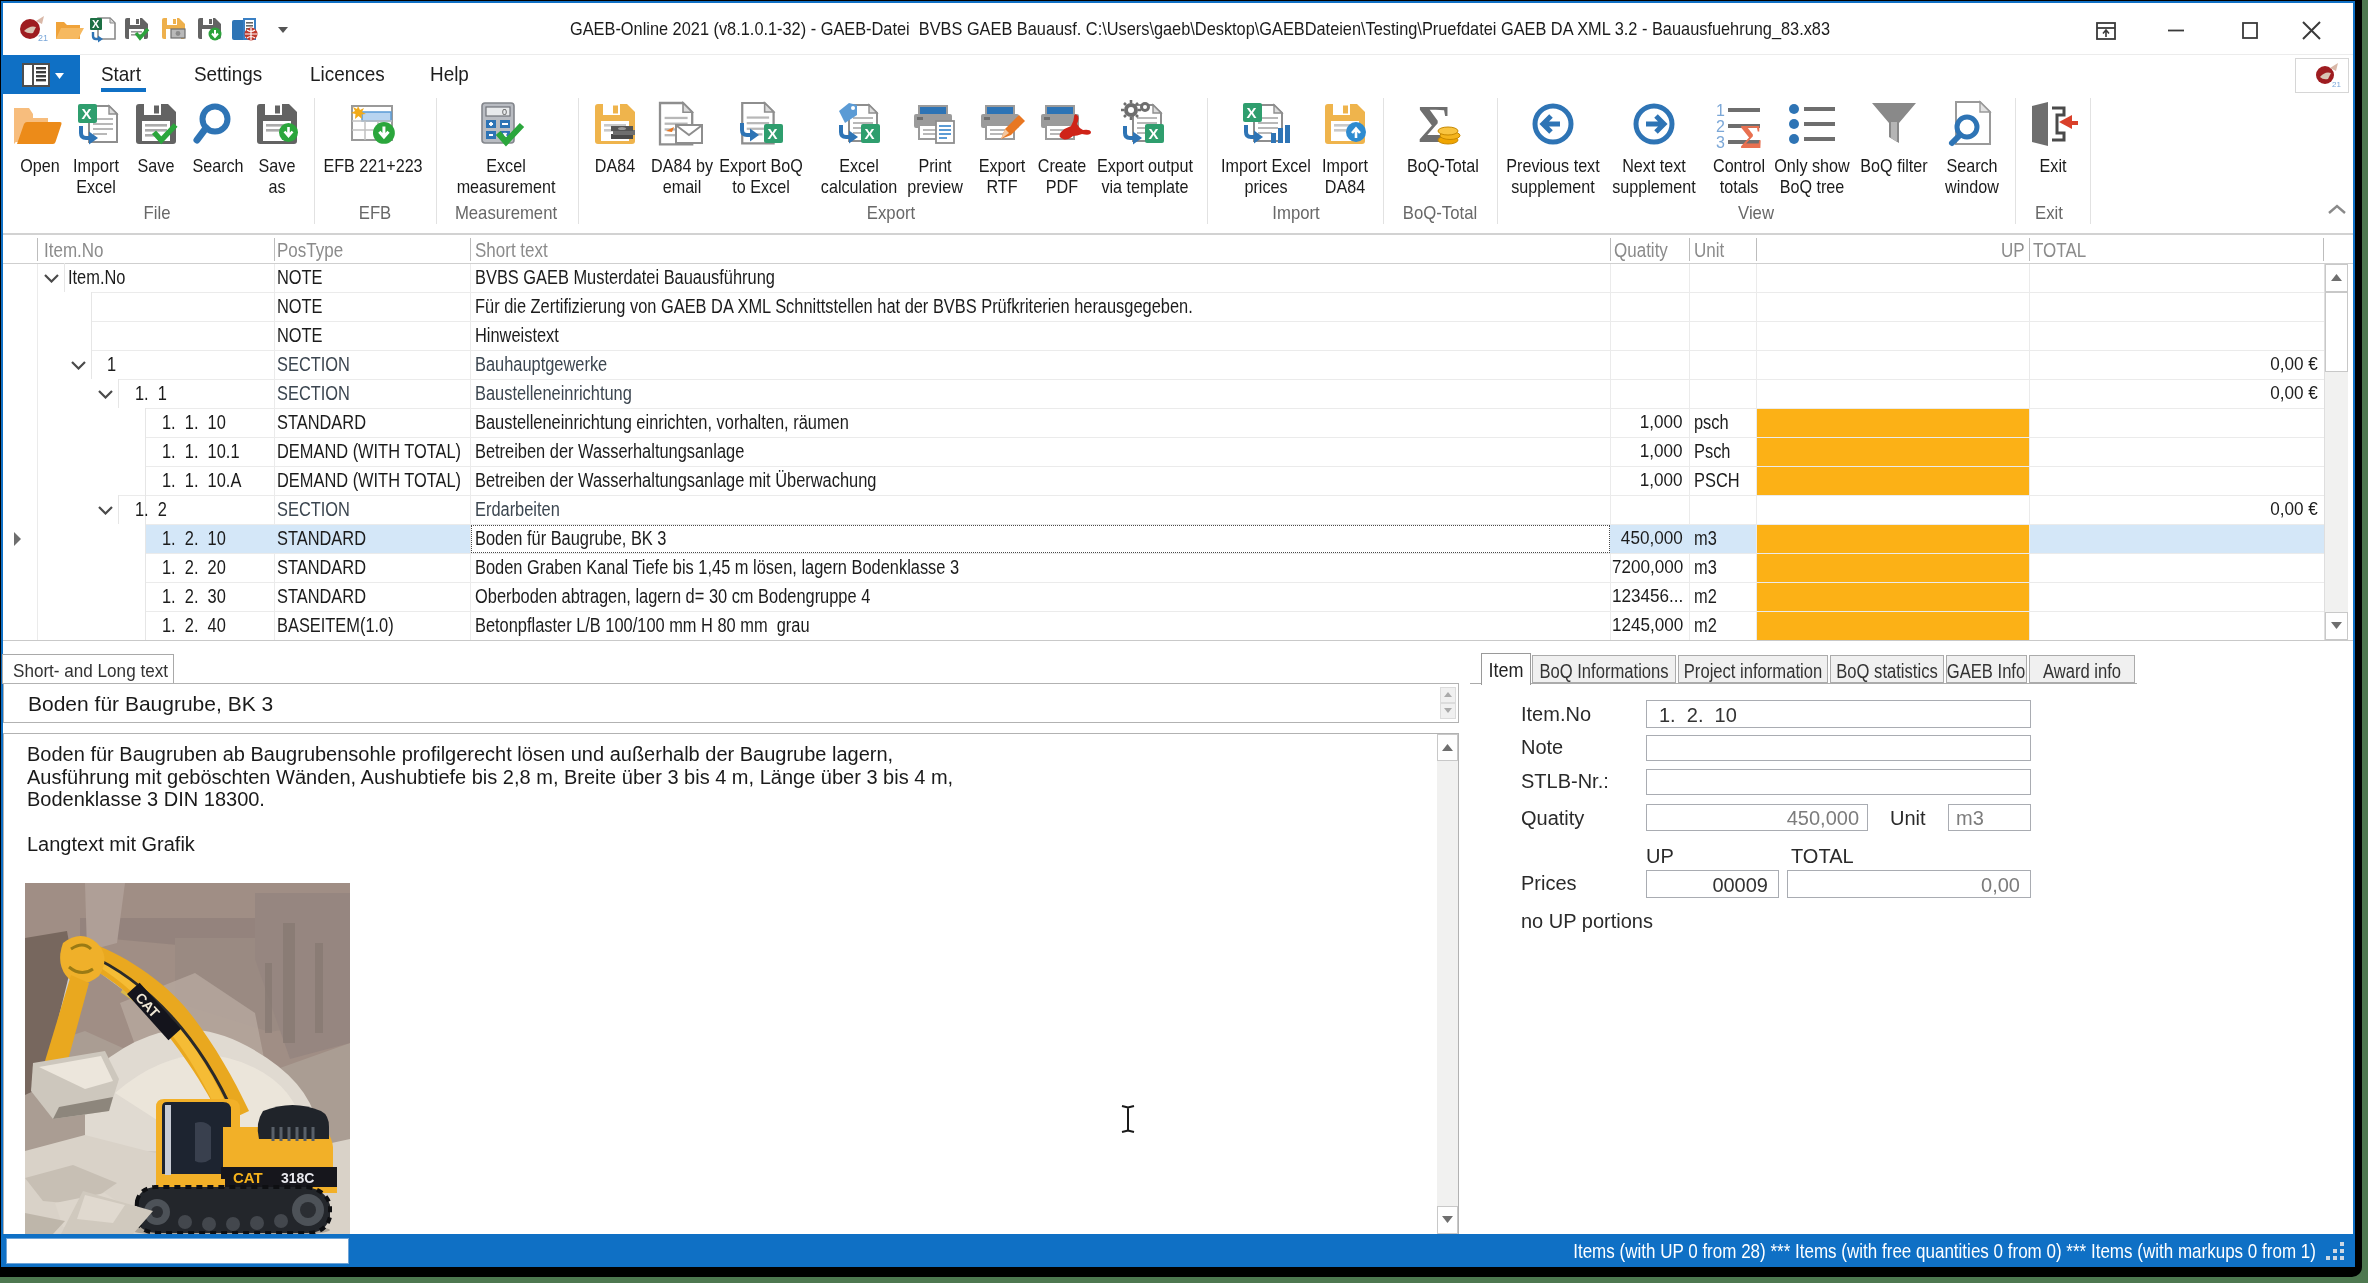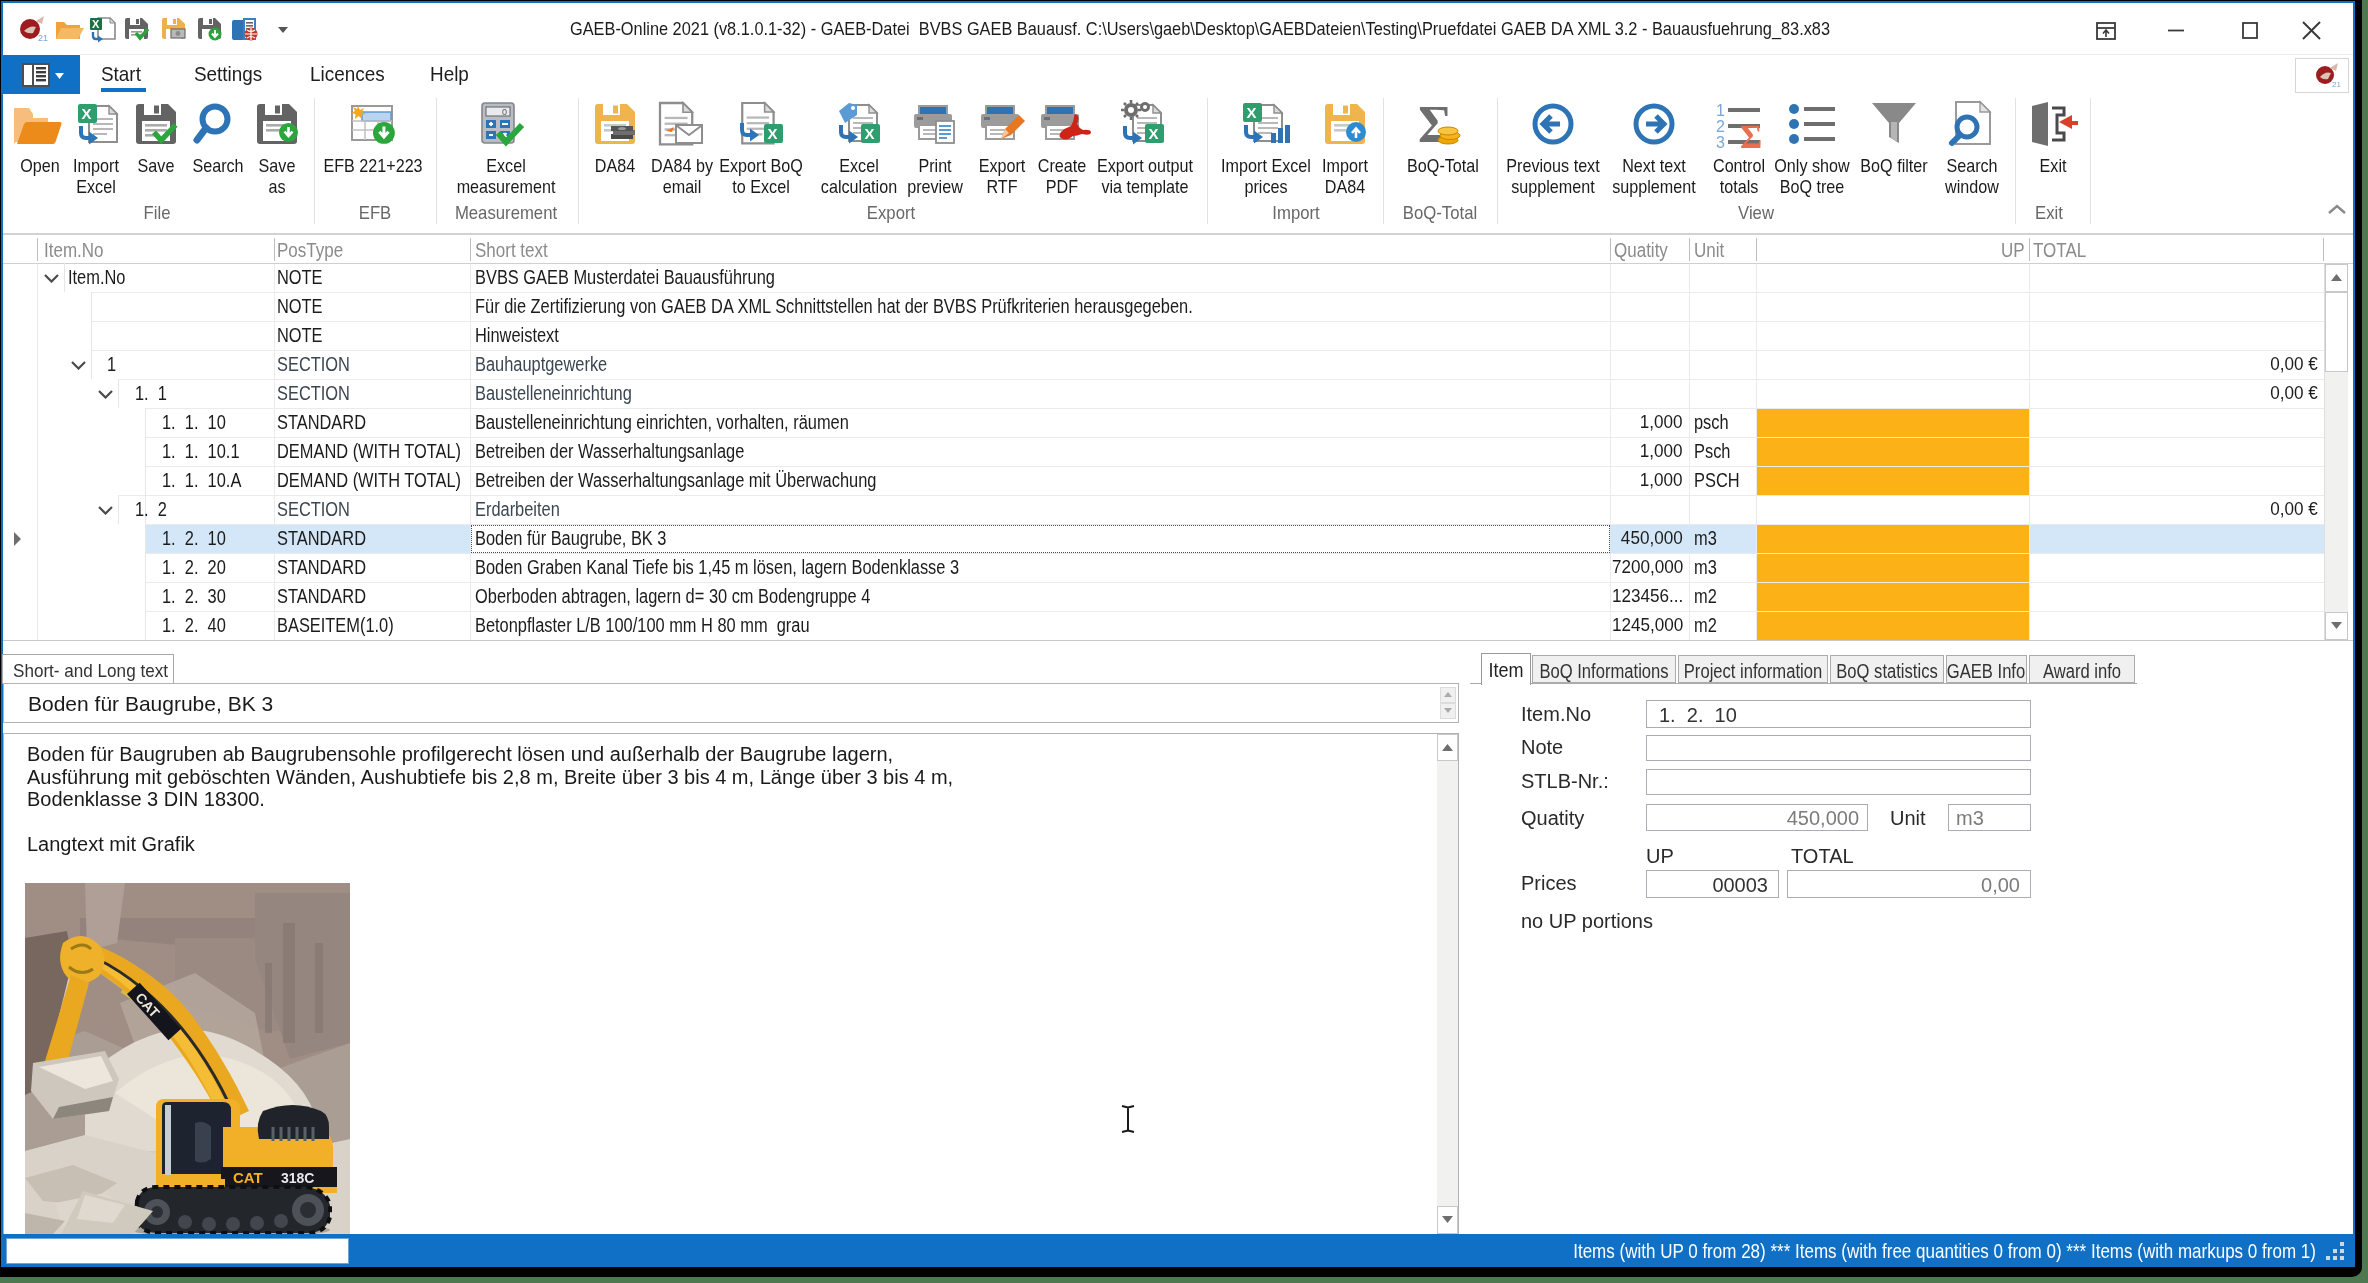--- a/index.html
+++ b/index.html
@@ -769,21 +769,21 @@
 <div class="inp" style="left:1646px;top:735px;width:385px;height:26px"></div>
 <div class="inp" style="left:1646px;top:769px;width:385px;height:26px"></div>
 <div class="inp" style="left:1646px;top:804px;width:222px;height:27px">
     <span class="a nw" style="right:8px;top:2px;color:#7c7c7c">450,000</span>
   </div>
 <div class="formlbl" style="left:1890px;top:807px">Unit</div>
 <div class="inp" style="left:1948px;top:804px;width:83px;height:27px">
     <span class="a nw" style="left:7px;top:2px;color:#7c7c7c">m3</span>
   </div>
 <div class="inp" style="left:1646px;top:870px;width:133px;height:28px">
-    <span class="a nw" style="right:10px;top:3px">00003</span>
+    <span class="a nw" style="right:10px;top:3px">00009</span>
   </div>
 <div class="inp" style="left:1787px;top:870px;width:244px;height:28px">
     <span class="a nw" style="right:10px;top:3px;color:#7c7c7c">0,00</span>
   </div>
 
 <div class="a" style="left:3px;top:1234px;width:2350px;height:33px;background:#0f70c5"></div>
 <div class="a" style="left:6px;top:1238px;width:343px;height:26px;background:#fff;border:1px solid #6ea4d8"></div>
 <div class="a nw" style="right:52px;top:1239px;font-size:21px;color:#fff;transform-origin:100% 50%;transform:scaleX(0.81)">Items (with UP 0 from 28) *** Items (with free quantities 0 from 0) *** Items (with markups 0 from 1)</div>
 <svg class="a" style="left:2326px;top:1242px" width="20" height="20" viewBox="0 0 20 20">
     <g fill="#cdd8e4">

